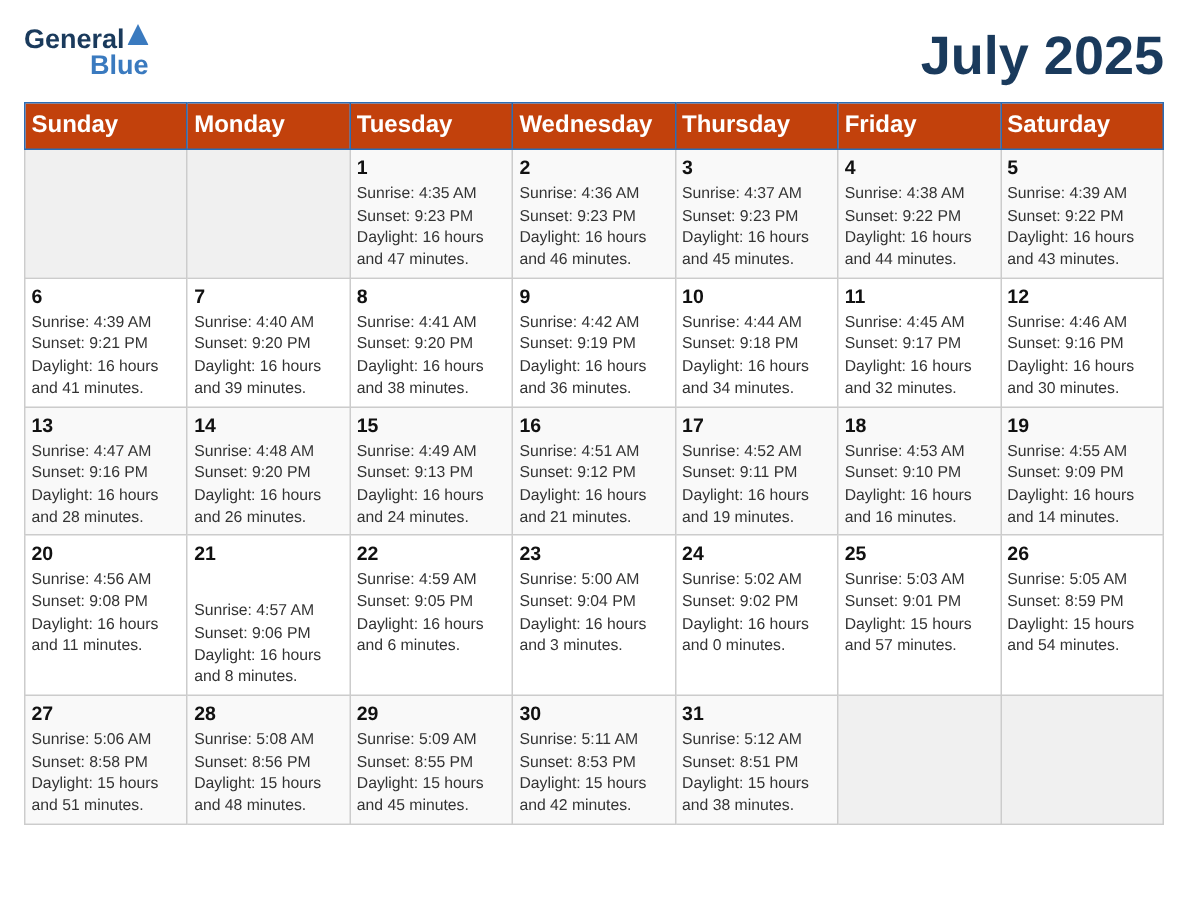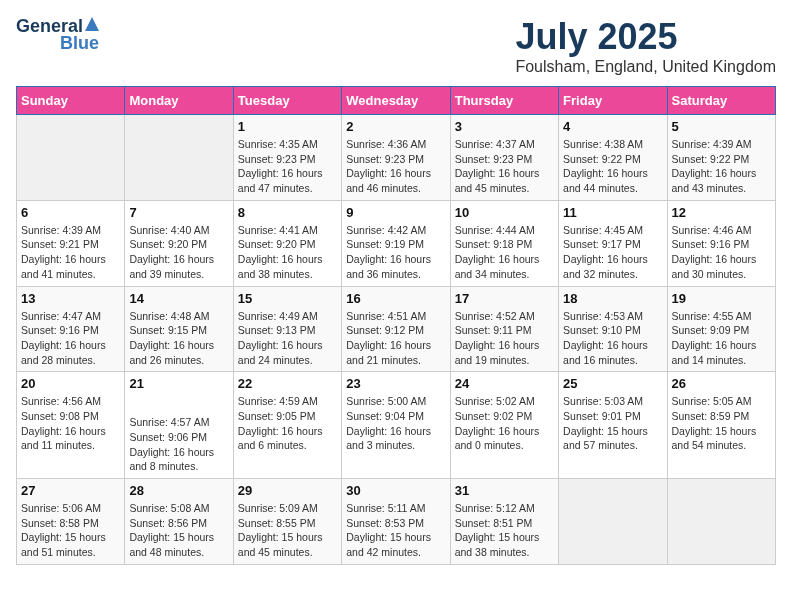--- a/index.html
+++ b/index.html
@@ -32,25 +32,25 @@
     .subtitle {
       font-size: 16px;
       color: #333;
     }
     table {
       width: 100%;
       border-collapse: collapse;
       font-size: 11px;
     }
     thead tr th {
-      background-color: #ec4899;
+      background-color: #c2410c;
       color: #fff;
       padding: 6px 4px;
       text-align: left;
-      font-size: 13px;
+      font-size: 16px;
       font-weight: bold;
       border: 1px solid #2a6db5;
     }
     tbody tr td {
       border: 1px solid #ccc;
       padding: 4px 4px;
       vertical-align: top;
       min-height: 80px;
       width: calc(100% / 7);
     }
@@ -86,21 +86,20 @@
       <span style="display:inline-block;margin-left:2px;margin-top:-2px;">
         <svg width="14" height="14" viewBox="0 0 14 14">
             <polygon points="7,0 14,14 0,14" fill="#3a7abf"></polygon>
           </svg>
       </span>
     </div>
     <span style="font-size:18px;font-weight:bold;color:#3a7abf;font-family:Arial,sans-serif;margin-top:-4px;">Blue</span>
   </div>
   <div class="title-area">
     <div class="main-title">July 2025</div>
-    <div class="subtitle">Foulsham, England, United Kingdom</div>
   </div>
 </div>
 
 <table>
   <thead>
     <tr>
     <th>Sunday</th>
         <th>Monday</th>
         <th>Tuesday</th>
         <th>Wednesday</th>
@@ -191,21 +190,21 @@
       <tr>
         <td>
           <span class="day-num">13</span>
           <div class="day-info" style="white-space: pre-line;">Sunrise: 4:47 AM
 Sunset: 9:16 PM
 Daylight: 16 hours and 28 minutes.</div>
         </td>
         <td>
           <span class="day-num">14</span>
           <div class="day-info" style="white-space: pre-line;">Sunrise: 4:48 AM
-Sunset: 9:15 PM
+Sunset: 9:20 PM
 Daylight: 16 hours and 26 minutes.</div>
         </td>
         <td>
           <span class="day-num">15</span>
           <div class="day-info" style="white-space: pre-line;">Sunrise: 4:49 AM
 Sunset: 9:13 PM
 Daylight: 16 hours and 24 minutes.</div>
         </td>
         <td>
           <span class="day-num">16</span>

